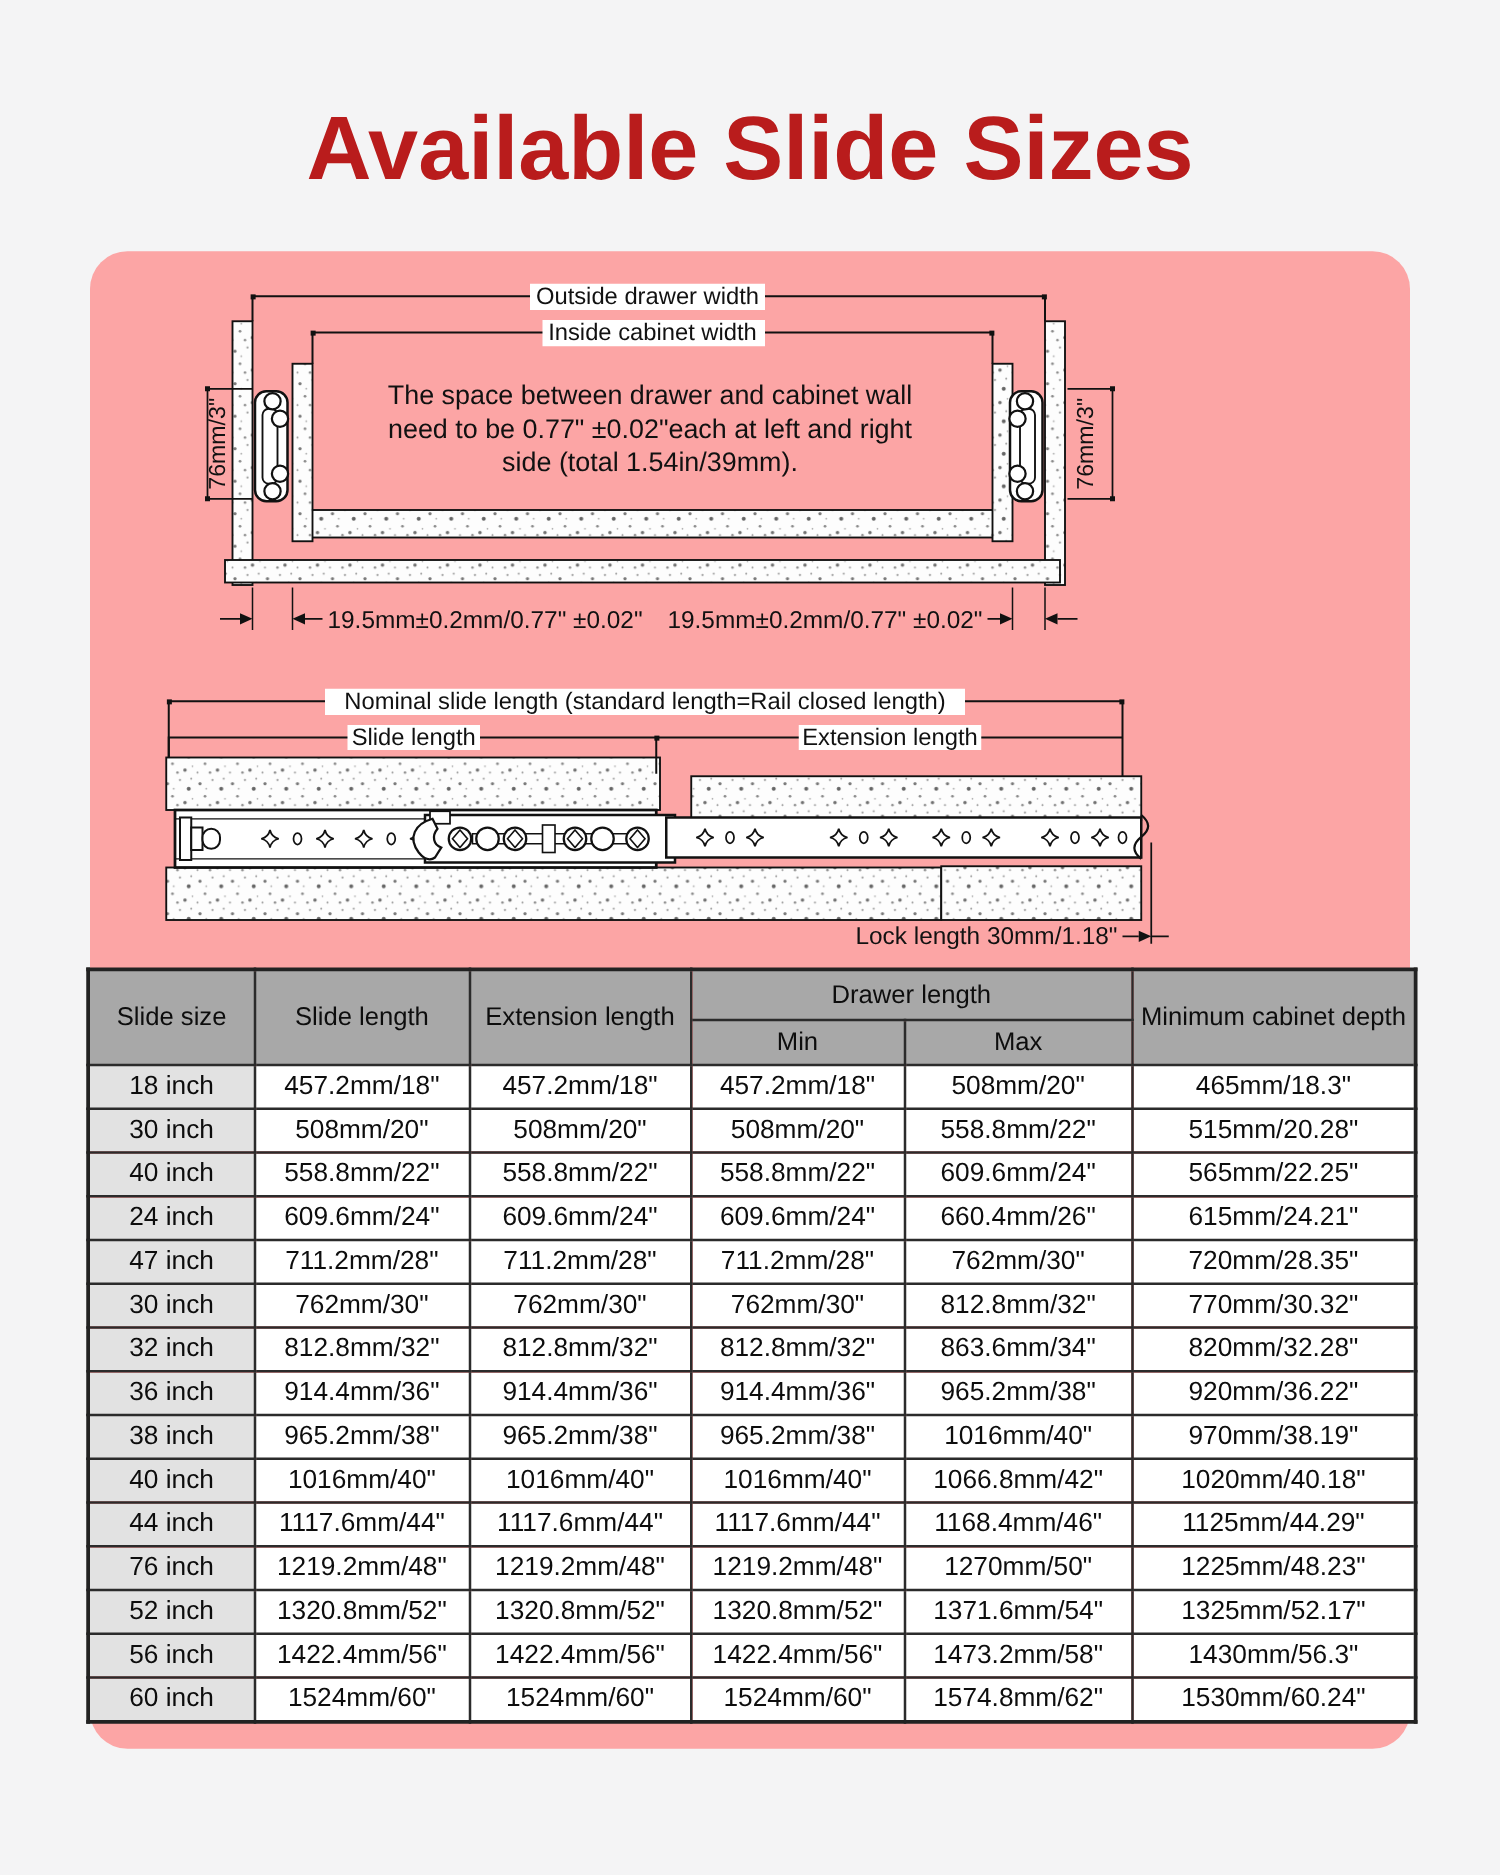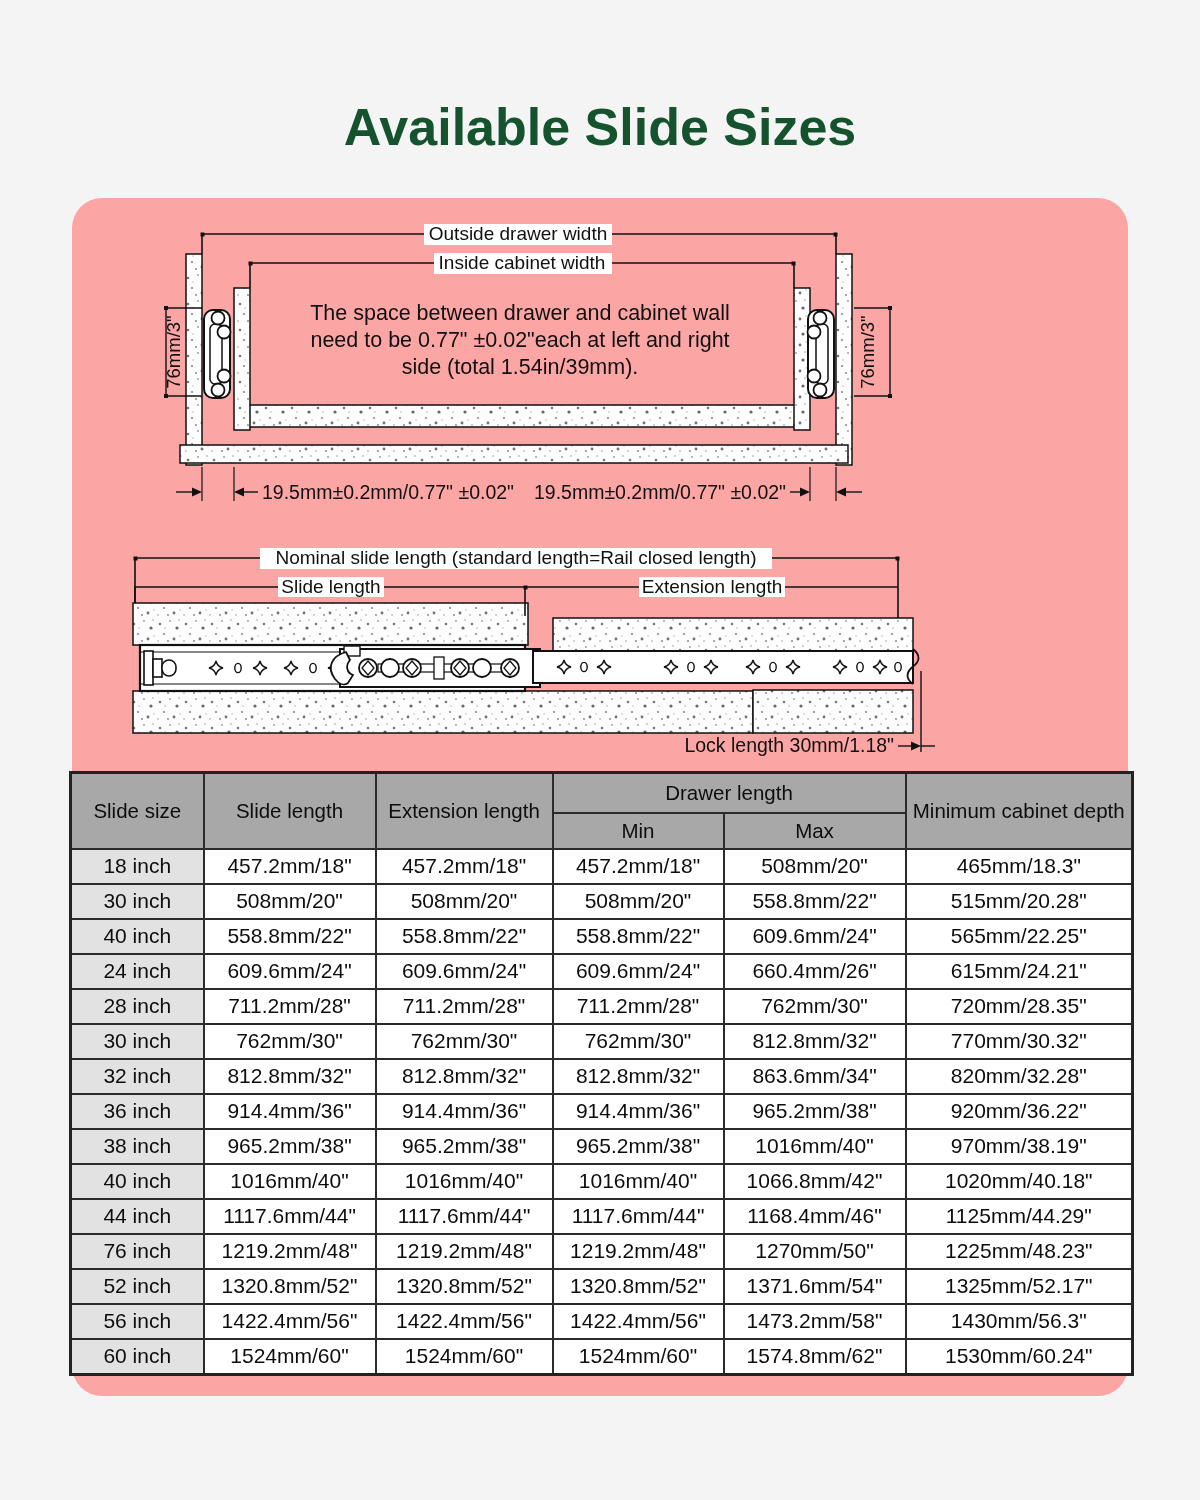--- a/index.html
+++ b/index.html
@@ -2,26 +2,26 @@
 <html><head>
 <meta charset="utf-8">
 <style>
   html,body{margin:0;padding:0;}
   body{
     width:1200px;height:1500px;overflow:hidden;
     background:#f4f4f5;
     font-family:"Liberation Sans","DejaVu Sans",sans-serif;
   }
   .title{
-    margin:98px 0 0 0;
+    margin:78px 0 0 0;
     text-align:center;
-    font-size:52px;
+    font-size:72px;
     font-weight:bold;
     letter-spacing:0px;
-    color:#14532d;
+    color:#b91c1c;
     line-height:1.15;
   }
   .card{
     width:1056px;
     height:1198px;
     margin:40px auto 0 auto;
     background:#fca5a5;
     border-radius:30px;
   }
   .diag1{display:block;margin:0 0 0 86px;padding-top:22px;}
@@ -334,21 +334,21 @@
             </tr>
             <tr>
               <td class="rowhead">24 inch</td>
               <td>609.6mm/24"</td>
               <td>609.6mm/24"</td>
               <td>609.6mm/24"</td>
               <td>660.4mm/26"</td>
               <td>615mm/24.21"</td>
             </tr>
             <tr>
-              <td class="rowhead">28 inch</td>
+              <td class="rowhead">47 inch</td>
               <td>711.2mm/28"</td>
               <td>711.2mm/28"</td>
               <td>711.2mm/28"</td>
               <td>762mm/30"</td>
               <td>720mm/28.35"</td>
             </tr>
             <tr>
               <td class="rowhead">30 inch</td>
               <td>762mm/30"</td>
               <td>762mm/30"</td>

